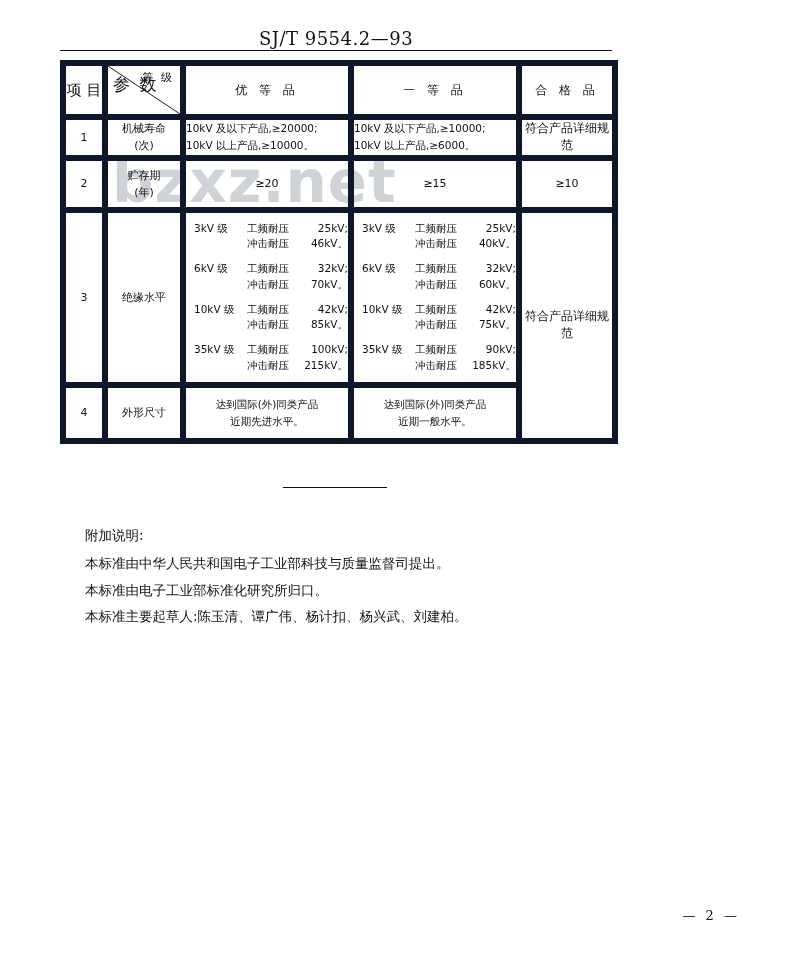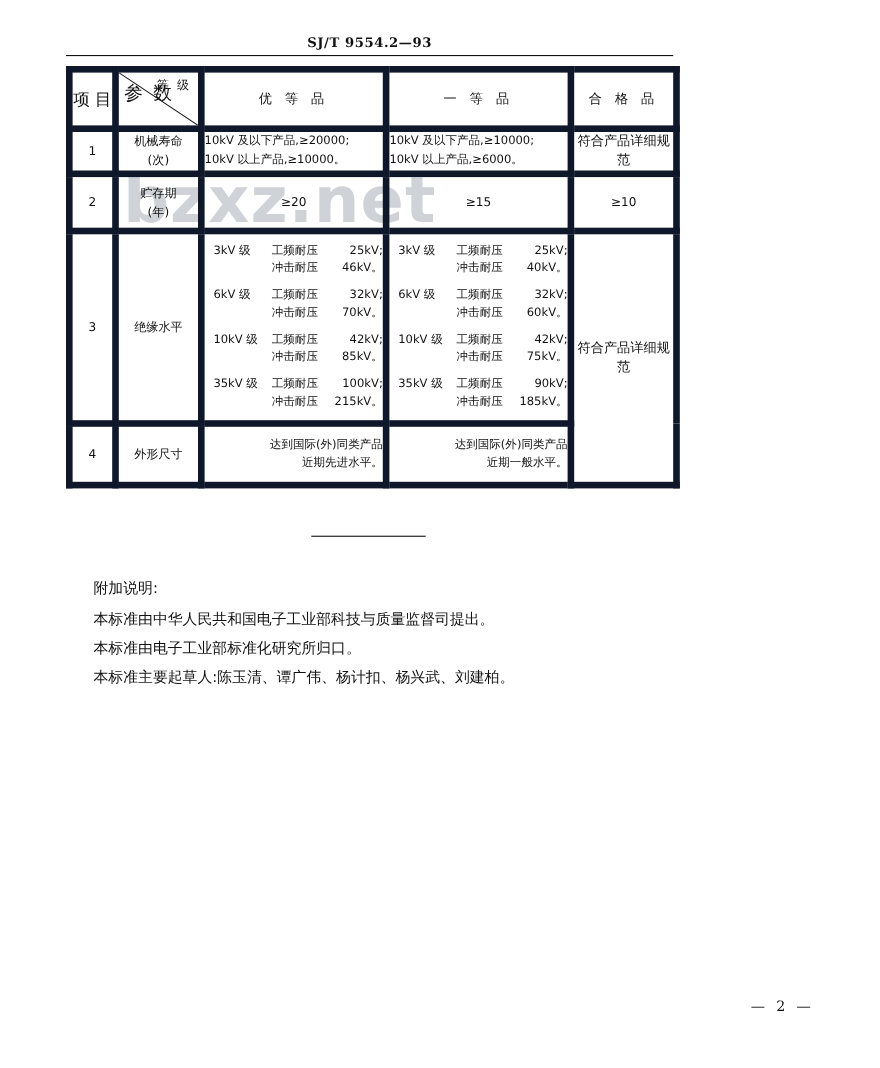--- a/index.html
+++ b/index.html
@@ -26,22 +26,22 @@
   
   .doc-header {
     position: absolute;
     left: 60px;
     top: 28px;
     width: 552px;
     text-align: center;
   }
   .doc-header .std-no {
     font-family: "DejaVu Serif", "Liberation Serif", serif;
-    font-weight: bold;
-    font-size: 12px;
+    font-weight: normal;
+    font-size: 18px;
     letter-spacing: 0.5px;
   }
   .header-rule {
     position: absolute;
     left: 60px;
     top: 50px;
     width: 552px;
     border-bottom: 1.6px solid #111;
   }
 
@@ -131,21 +131,21 @@
     font-size: 11px;
     text-align: center;
   }
   .c-note {
     text-align: center;
     font-size: 12px;
   }
   .c-center-block {
     font-size: 10.5px;
     line-height: 1.6;
-    text-align: right;
+    text-align: center;
     padding: 8px 6px;
     margin-top: 25px;
   }
 
   
   .ins-list {
     padding: 8px 0 8px 8px;
     font-size: 10.5px;
     line-height: 1.5;
   }

